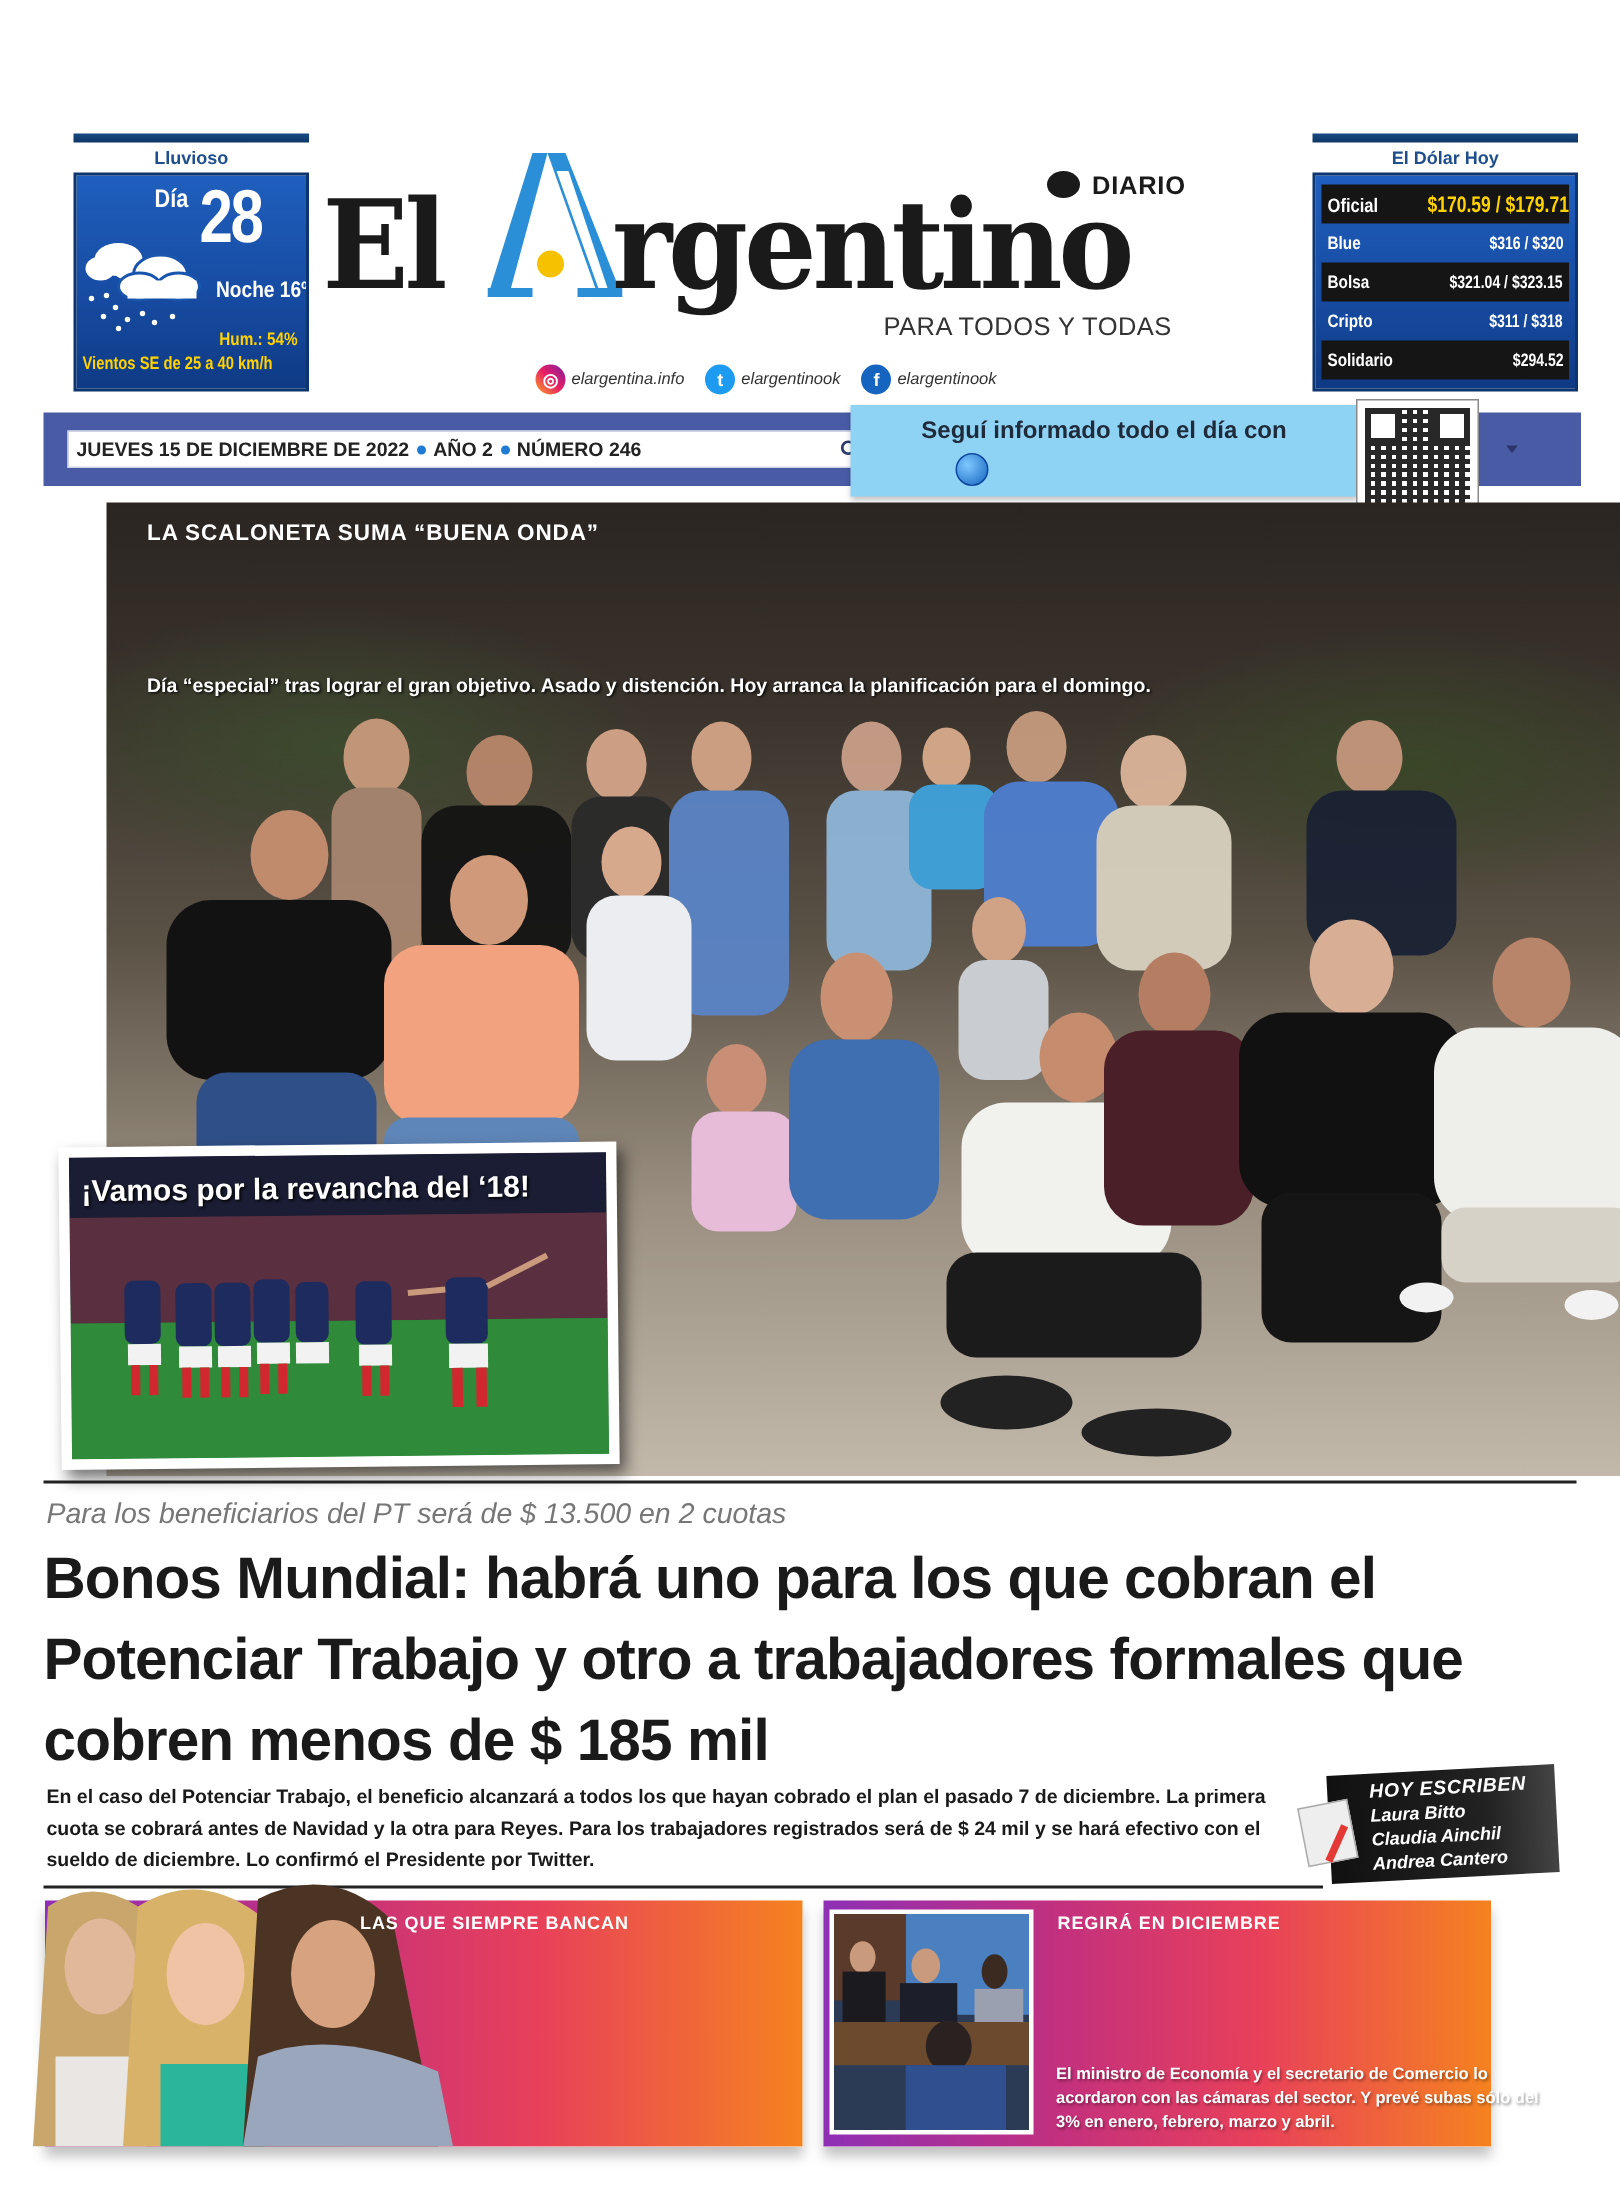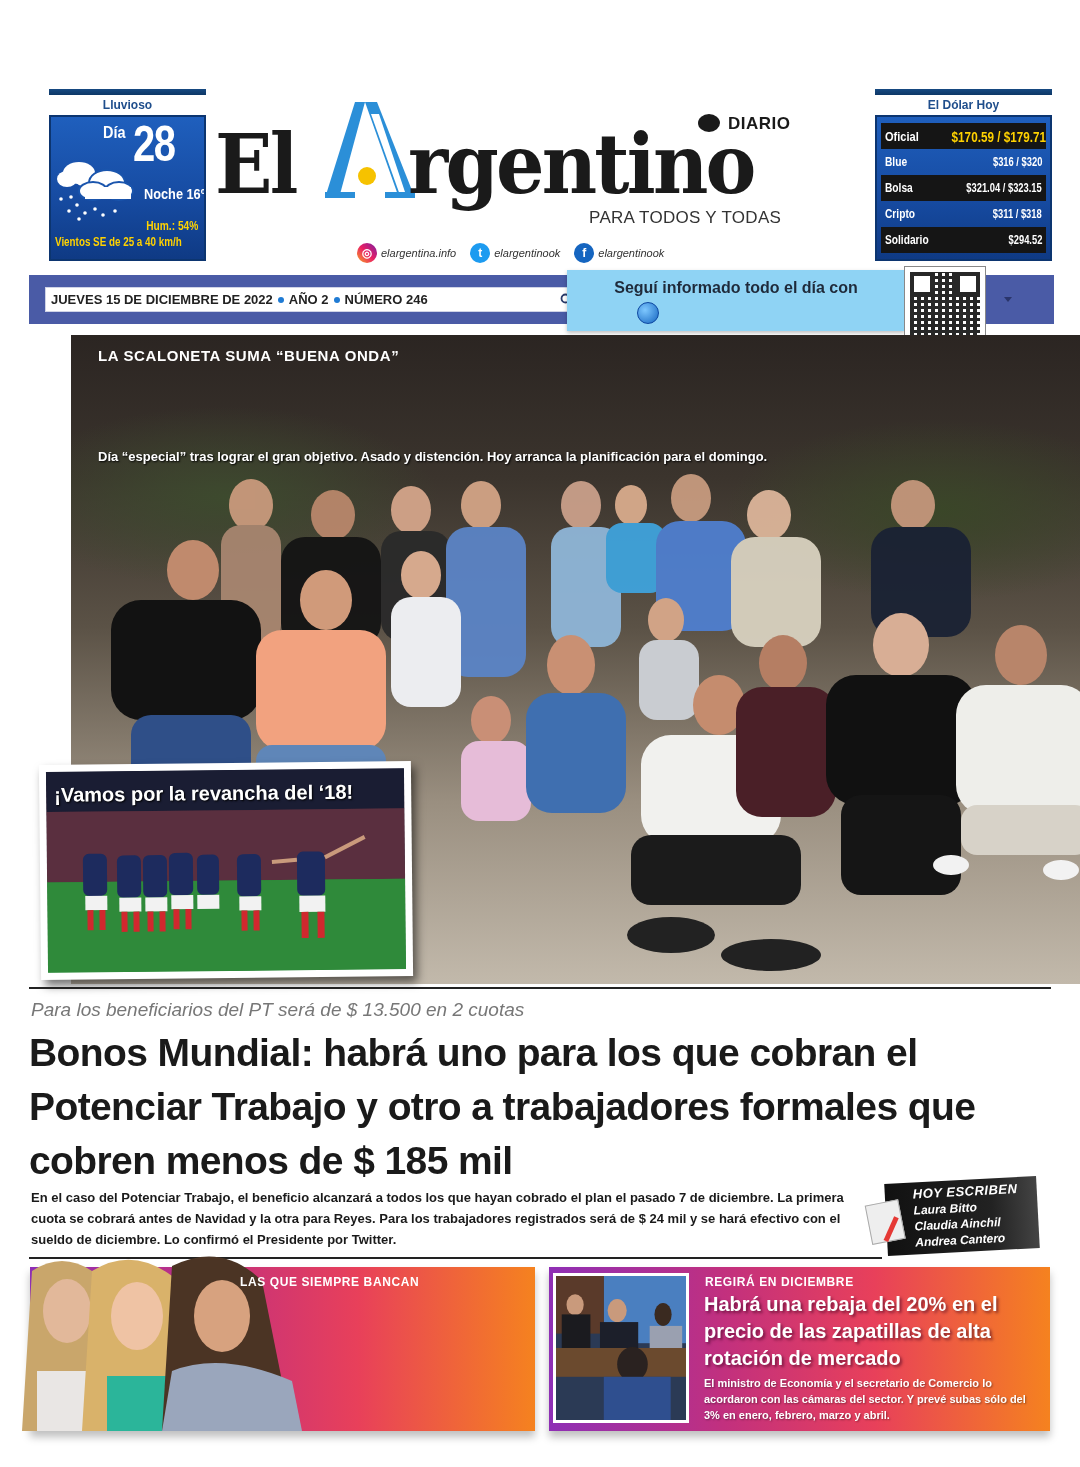--- a/index.html
+++ b/index.html
@@ -88,21 +88,21 @@
 
   .writers { position: absolute; left: 886px; top: 1180px; width: 152px; height: 72px; background: linear-gradient(90deg, #111 0%, #222 70%, #444 100%); transform: rotate(-3deg); }
   .writers-ic { position: absolute; left: -18px; top: 18px; width: 34px; height: 40px; background: #eee; border: 1px solid #aaa; transform: rotate(-8deg); }
   .writers-ic::after { content: ""; position: absolute; left: 18px; top: 14px; width: 5px; height: 26px; background: #e53935; transform: rotate(35deg); }
   .writers-head { position: absolute; left: 28px; top: 4px; font: bold italic 13px "Liberation Sans", sans-serif; color: #fff; letter-spacing: 0.5px; }
   .writers-name { position: absolute; left: 28px; font: bold italic 12px "Liberation Sans", sans-serif; color: #fff; }
 
   
   .card { position: absolute; top: 1267px; height: 164px; background: linear-gradient(90deg, #8e2fb5 0%, #c2307e 35%, #e8405a 65%, #f5821f 100%); box-shadow: 0 6px 8px rgba(0,0,0,.25); }
   .card-left { left: 30px; width: 505px; }
-  .card-right { left: 549px; width: 501px; }
+  .card-right { left: 549px; width: 445px; }
   .faces { position: absolute; left: -8px; top: -16px; width: 300px; height: 180px; }
   .card-photo { position: absolute; left: 4px; top: 6px; width: 136px; height: 150px; background: linear-gradient(180deg, #5a3a2a 0%, #3b5f9a 40%, #27406e 70%, #1a2a4a 100%); border: 3px solid #fff; overflow: hidden; }
   .card-kicker { position: absolute; font: bold 12px "Liberation Sans", sans-serif; color: #fff; letter-spacing: 0.6px; }
   .card-title { position: absolute; font: bold 20px "Liberation Sans", sans-serif; color: #fff; line-height: 27px; text-shadow: 2px 2px 3px rgba(60,0,30,.6); }
   .card-body { position: absolute; font: bold 11px "Liberation Sans", sans-serif; color: #fff; line-height: 16px; text-shadow: 1px 1px 2px rgba(0,0,0,.4); }
 </style>
 </head>
 <body>
 
 <div class="weather">
@@ -366,15 +366,14 @@
       <ellipse cx="64" cy="36" rx="10" ry="12" fill="#c99a7c"></ellipse>
         <rect x="46" y="48" width="40" height="40" fill="#1c1f2a"></rect>
       <ellipse cx="112" cy="40" rx="9" ry="12" fill="#3a2a20"></ellipse>
         <rect x="98" y="52" width="34" height="40" fill="#9aa0b0"></rect>
       <rect x="0" y="75" width="136" height="30" fill="#6b4a2e"></rect>
       <ellipse cx="80" cy="92" rx="16" ry="18" fill="#2a2220"></ellipse>
       <rect x="50" y="105" width="70" height="45" fill="#2f4f8f"></rect>
     </svg>
   </div>
   <div class="card-kicker" style="left:156px; top:8px;">REGIRÁ EN DICIEMBRE</div>
-  <div class="card-title" style="left:155px; top:24px; width:330px;">Habrá una rebaja del 20% en el precio de las zapatillas de alta rotación de mercado</div>
   <div class="card-body" style="left:155px; top:108px; width:340px;">El ministro de Economía y el secretario de Comercio lo acordaron con las cámaras del sector. Y prevé subas sólo del 3% en enero, febrero, marzo y abril.</div>
 </div>
 
 </body></html>

